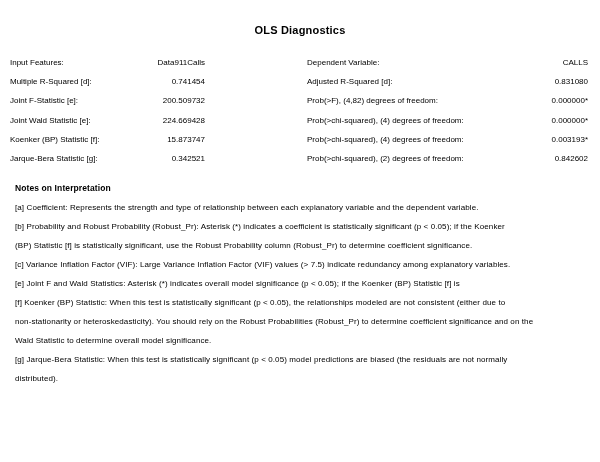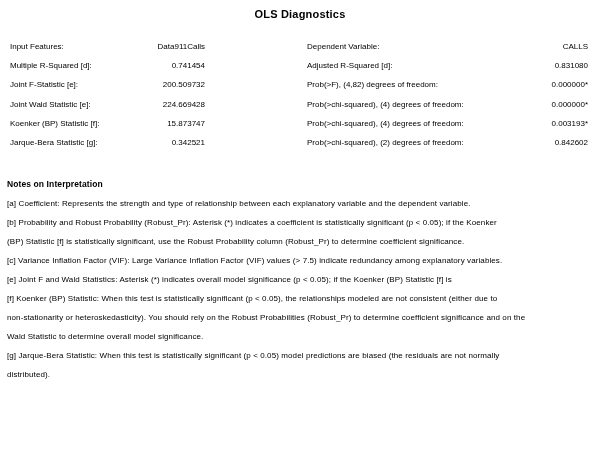--- a/index.html
+++ b/index.html
@@ -7,21 +7,21 @@
     width: 600px;
     height: 462px;
     background: #ffffff;
     color: #000000;
     font-family: "Liberation Sans", "DejaVu Sans", sans-serif;
     overflow: hidden;
   }
   .report { width: 600px; height: 462px; position: relative; }
 
   .title {
-    padding-top: 8px;
+    padding-top: 24px;
     text-align: center;
     font-size: 11px;
     font-weight: bold;
     letter-spacing: 0.2px;
   }
 
   .stats {
     margin-top: 17px;
   }
   .stat-row {
@@ -32,22 +32,22 @@
     padding: 0 12px 0 10px;
     font-size: 8px;
   }
   .cell-label-left   { text-align: left;  white-space: nowrap; }
   .cell-value-left   { text-align: right; white-space: nowrap; }
   .cell-gap          { }
   .cell-label-right  { text-align: left;  white-space: nowrap; }
   .cell-value-right  { text-align: right; white-space: nowrap; }
 
   .notes {
-    margin-top: 27px;
-    padding-left: 7px;
+    margin-top: 15px;
+    padding-left: 15px;
     padding-right: 8px;
   }
   .notes-heading {
     font-size: 8.5px;
     font-weight: bold;
     letter-spacing: 0.1px;
   }
   .notes-body {
     margin-top: 5px;
   }

